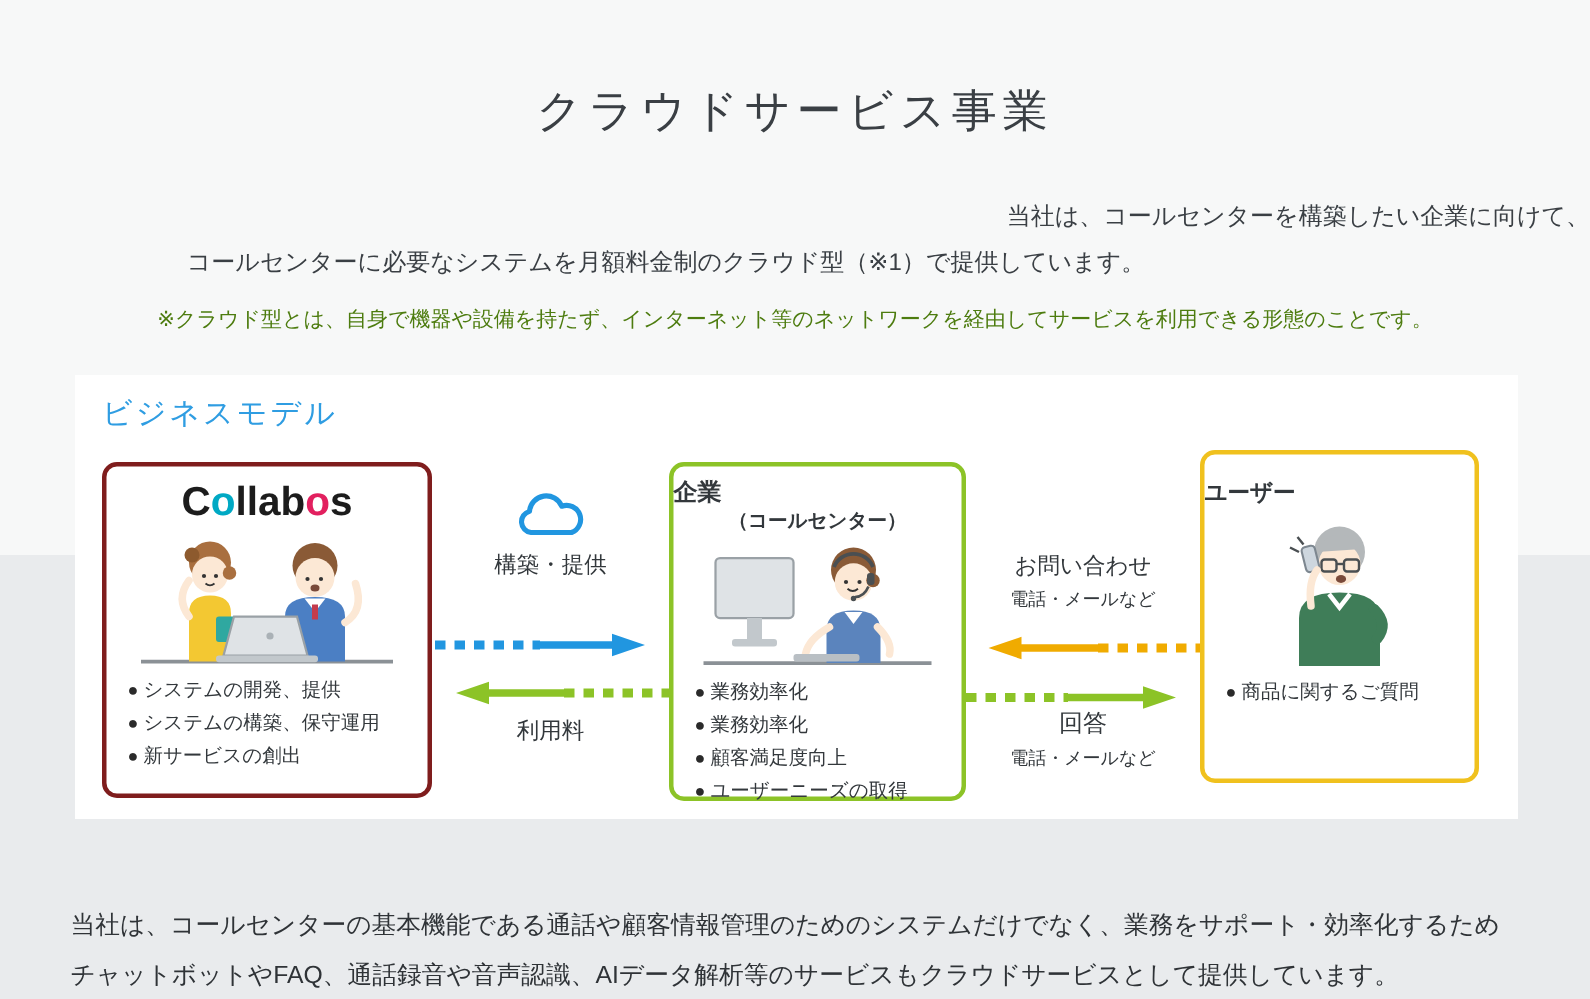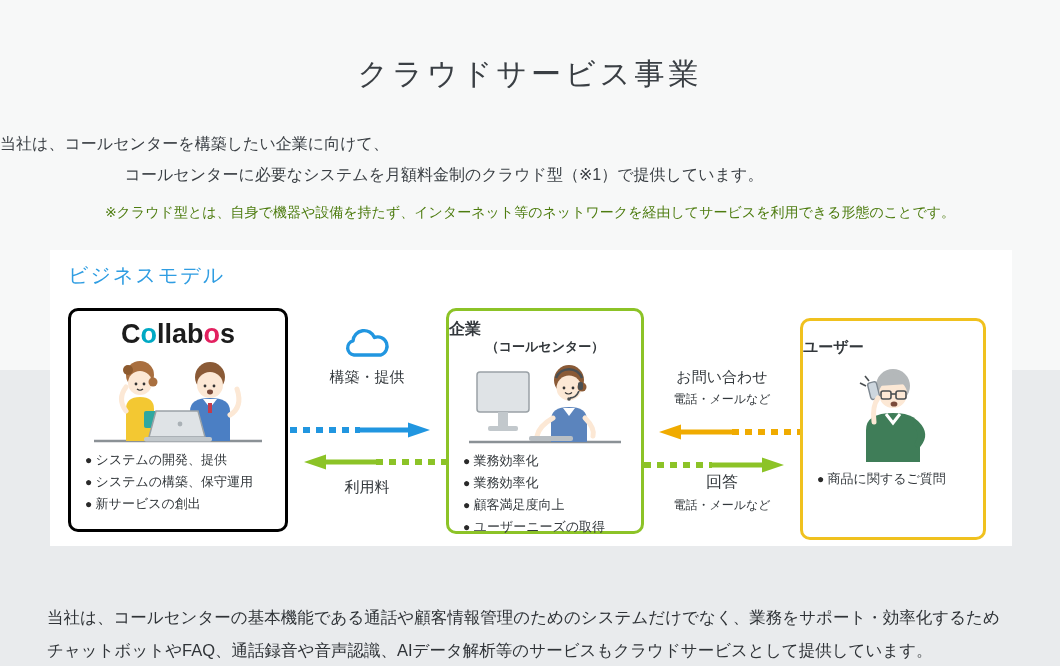--- a/index.html
+++ b/index.html
@@ -9,38 +9,38 @@
     color:#3a3f44;
   }
   .page{position:relative;width:1060px;height:666px;background:#e9ebed;}
   .bg-top{position:absolute;left:0;top:0;width:1060px;height:370px;background:#f7f8f8;}
   .bg-bottom{position:absolute;left:0;top:370px;width:1060px;height:296px;background:#e9ebed;}
 
   .page-title{
     position:absolute;left:0;top:34px;width:1060px;
     text-align:center;font-size:30px;font-weight:400;letter-spacing:4px;color:#3a3f44;
   }
-  .intro-line1{position:absolute;left:0;top:118px;width:1060px;text-align:left;font-size:16px;color:#3a3f44;}
+  .intro-line1{position:absolute;left:0;top:118px;width:1060px;text-align:right;font-size:16px;color:#3a3f44;}
   .intro-line2{position:absolute;left:0;top:149px;width:888px;text-align:center;font-size:16px;color:#3a3f44;}
   .intro-note{position:absolute;left:0;top:190px;width:1060px;text-align:center;font-size:14px;color:#4d7c0f;}
 
   .panel{
     position:absolute;left:50px;top:250px;width:962px;height:296px;background:#ffffff;
   }
   .panel-heading{
     position:absolute;left:18px;top:12px;
     font-size:20px;font-weight:500;letter-spacing:2px;color:#2f9de2;
   }
 
   .model-box{
     position:absolute;background:#fff;border-radius:10px;box-sizing:border-box;
   }
-  .box-collabos{left:18px;top:58px;width:220px;height:224px;border:3px solid #000000;}
+  .box-collabos{left:18px;top:58px;width:220px;height:224px;border:3px solid #7f1d1d;}
   .box-company {left:396px;top:58px;width:198px;height:226px;border:3px solid #8cc327;}
-  .box-user    {left:750px;top:68px;width:186px;height:222px;border:3px solid #f0c11e;}
+  .box-user    {left:750px;top:50px;width:186px;height:222px;border:3px solid #f0c11e;}
 
   .logo{
     margin-top:8px;text-align:center;
     font-size:27px;font-weight:bold;letter-spacing:0px;color:#1c1c1c;
   }
   .logo .o-cyan{color:#00a9c4;}
   .logo .o-red{color:#e2205f;}
 
   .box-title{margin-top:8px;text-align:left;font-size:16px;font-weight:bold;color:#33383c;line-height:20px;}
   .box-subtitle{text-align:center;font-size:13px;font-weight:bold;color:#33383c;line-height:16px;}

